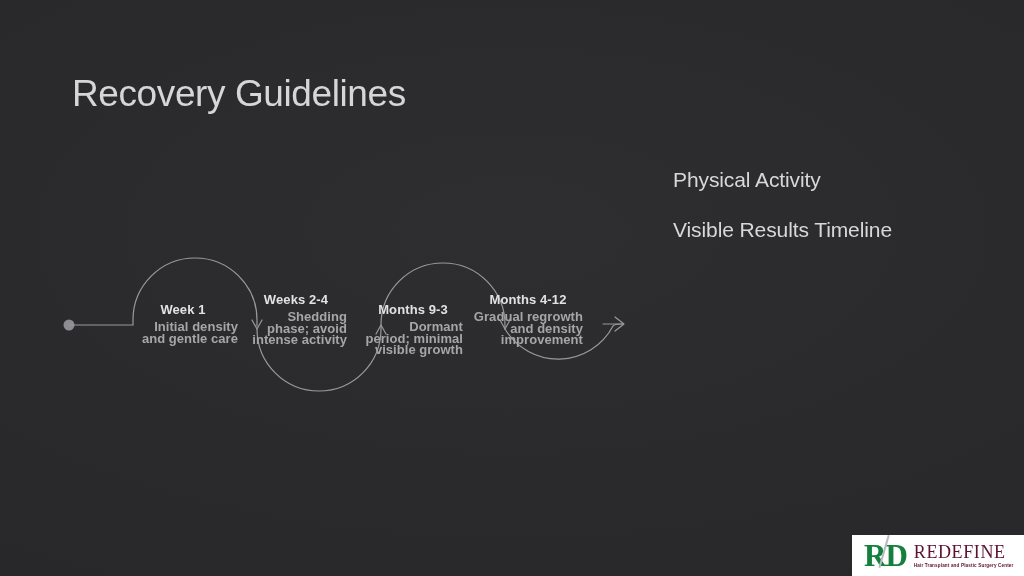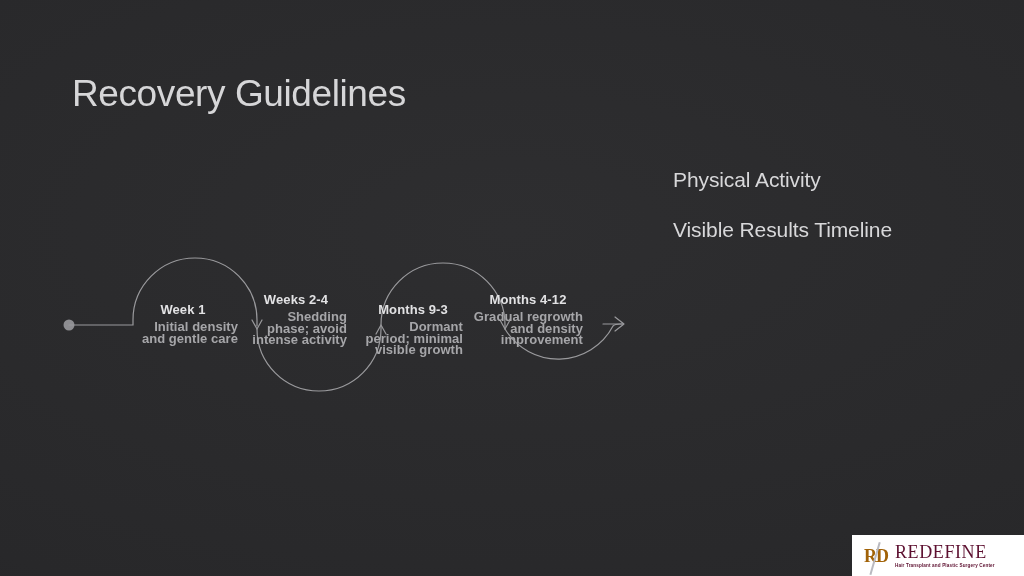--- a/index.html
+++ b/index.html
@@ -98,23 +98,23 @@
     left:852px; top:535px;
     width:172px; height:41px;
     background:#ffffff;
     display:flex;
     align-items:center;
     padding-left:12px;
     overflow:hidden;
   }
   .logo-rd {
     font-family:"Liberation Serif", serif;
-    font-size:18px;
+    font-size:31px;
     font-weight:700;
-    color:#a16207;
+    color:#15803d;
     letter-spacing:-1px;
     line-height:1;
     position:relative;
   }
   .logo-slash {
     position:absolute;
     left:50%; top:-5px;
     width:1.6px; height:34px;
     background:#b9b9c0;
     transform:rotate(16deg) translateX(-2px);

